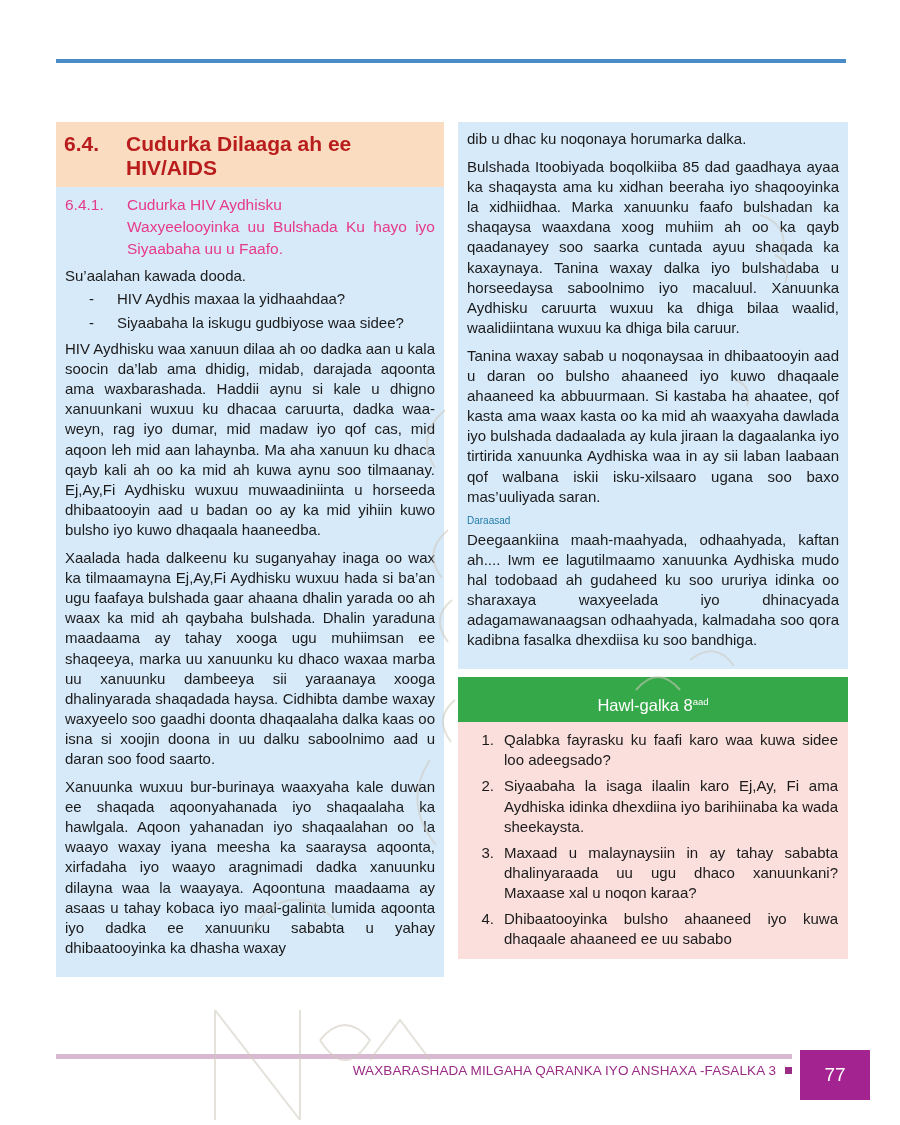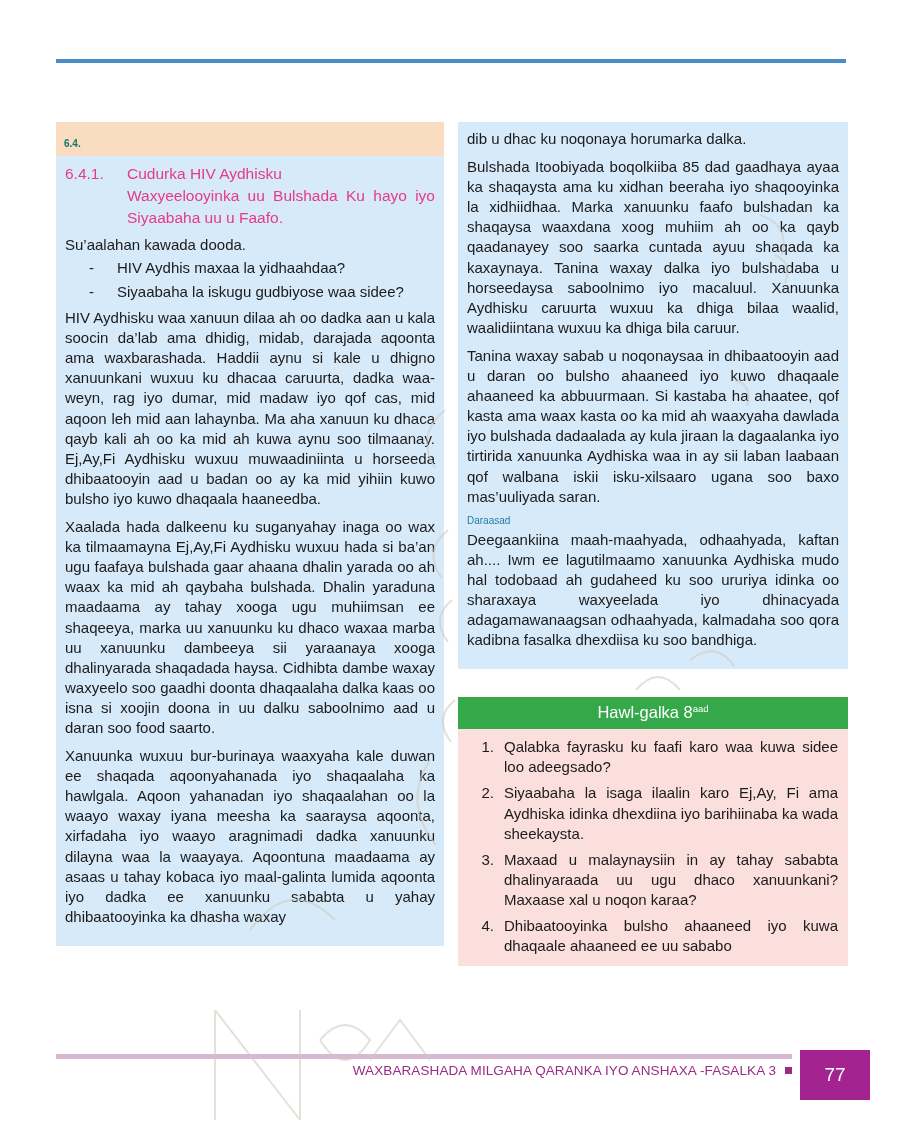--- a/index.html
+++ b/index.html
@@ -69,24 +69,24 @@
     position: absolute;
     left: 458px;
     top: 122px;
     width: 390px;
     z-index: 3;
   }
 
   
   .sec-bar {
     background: #fadcc0;
-    padding: 16px 8px 7px 8px;
-    font-size: 10px;
+    padding: 10px 8px 7px 8px;
+    font-size: 21px;
     font-weight: bold;
-    color: #0f766e;
+    color: #b91c1c;
     display: flex;
     align-items: baseline;
   }
   .sec-bar .num { width: 62px; flex: none; }
 
   
   .bluebox {
     background: #d7eafa;
     padding: 7px 9px 19px 9px;
   }
@@ -146,22 +146,22 @@
     color: #1f7aa8;
     margin: 2px 0 4px 0;
   }
 
   
   .activity-banner {
     background: #35a949;
     color: #ffffff;
     text-align: center;
     font-size: 16.5px;
-    padding: 6px 0 7px 0;
-    margin-top: 28px;
+    padding: 19px 0 7px 0;
+    margin-top: 8px;
   }
   .activity-banner sup {
     font-size: 9.5px;
     vertical-align: super;
     line-height: 0;
   }
 
   
   .pinkbox {
     background: #fbdfdc;
@@ -259,20 +259,21 @@
     </g>
   </svg>
 
   <div class="top-rule"></div>
 
 
   <div class="col-left">
 
     <div class="sec-bar">
       <span class="num">6.4.</span>
+      <span>Cudurka Dilaaga ah ee HIV/AIDS</span>
     </div>
 
     <div class="bluebox">
 
       <div class="subhead">
         <span class="num">6.4.1.</span>
         <span class="txt">
           <span class="l1">Cudurka HIV Aydhisku</span>
           <span>Waxyeelooyinka uu Bulshada Ku hayo</span>
           <span>iyo Siyaabaha uu u Faafo.</span>

